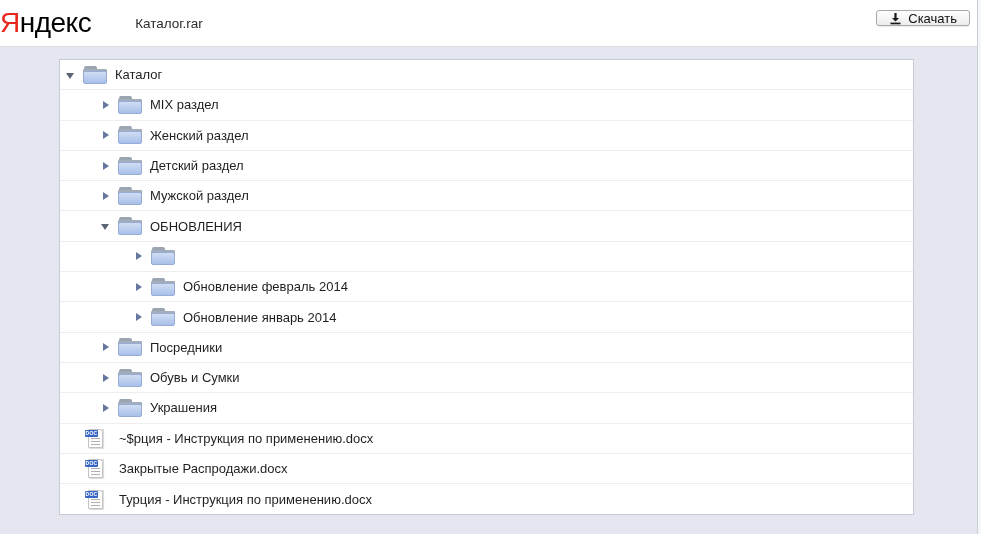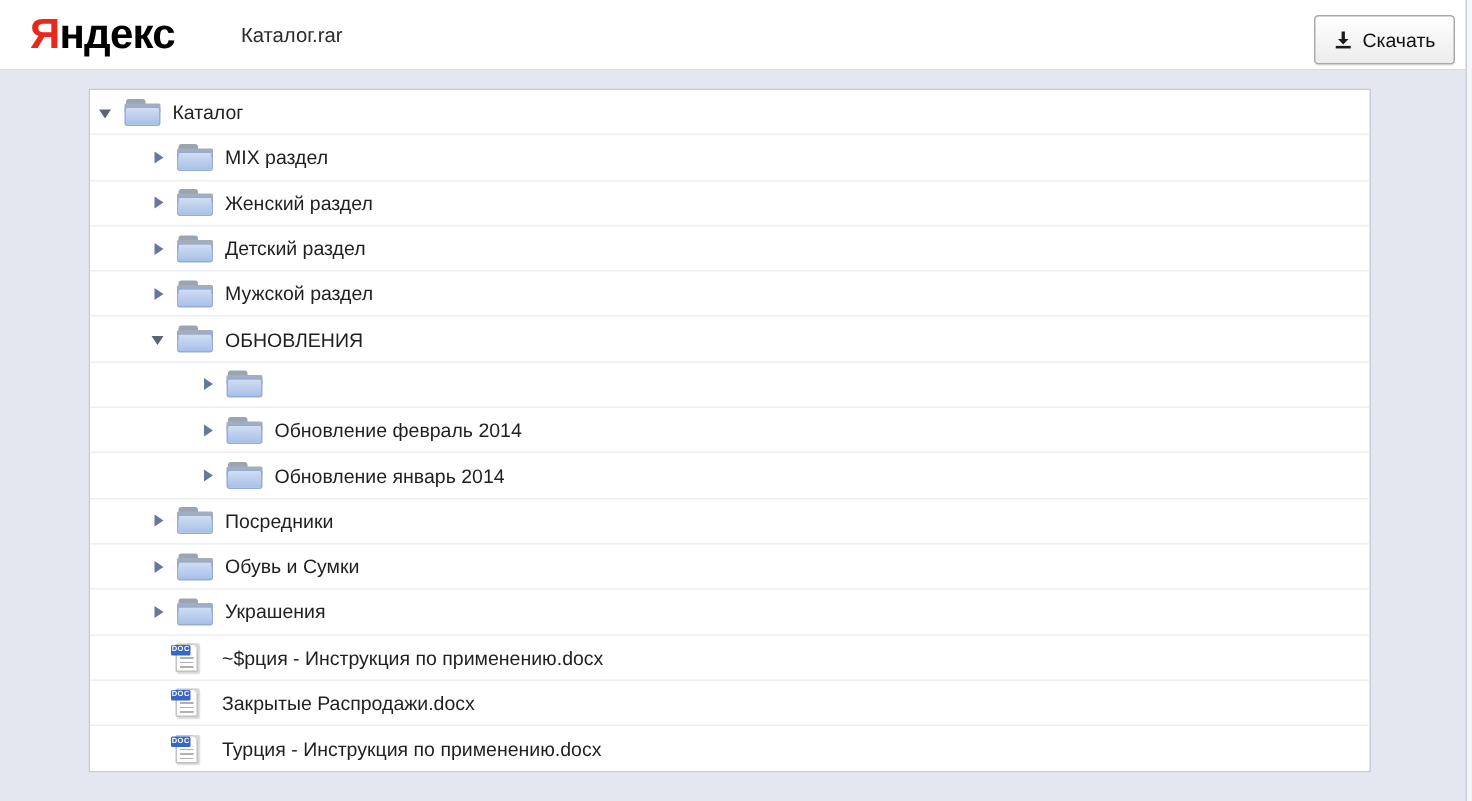--- a/index.html
+++ b/index.html
@@ -13,39 +13,39 @@
   
   .header {
     position: relative;
     height: 47px;
     background: #ffffff;
     border-bottom: 1px solid #dbdbdb;
     display: flex;
     align-items: center;
   }
   .logo {
-    margin-left: 20px;
+    margin-left: 0;
     font-size: 28px;
-    font-weight: 700;
+    font-weight: 400;
     letter-spacing: -0.5px;
     color: #000;
     line-height: 1;
     cursor: pointer;
   }
   .logo .logo-first { color: #e8271d; }
   .file-title {
     margin-left: 44px;
     font-size: 13.5px;
     color: #2b2b2b;
   }
   .download-btn {
     position: absolute;
     right: 11px;
     top: 10px;
-    height: 33px;
+    height: 16px;
     display: flex;
     align-items: center;
     gap: 6px;
     padding: 0 12px;
     border: 1px solid #a9a9a9;
     border-radius: 3px;
     background: linear-gradient(#ffffff, #ececec);
     font-size: 13px;
     color: #111;
     cursor: pointer;
@@ -78,21 +78,21 @@
     border-bottom: 1px solid #eeeef2;
     font-size: 13px;
     color: #1f1f1f;
     cursor: pointer;
     white-space: nowrap;
   }
   .row:last-child { border-bottom: none; }
   .level-0 { padding-left: 6px; }
   .level-1 { padding-left: 41px; }
   .level-2 { padding-left: 74px; }
-  .file.level-1 { padding-left: 54px; }
+  .file.level-1 { padding-left: 25px; }
 
   
   .tri {
     width: 10px; height: 10px;
     margin-right: 7px;
     position: relative;
     flex: 0 0 auto;
   }
   .tri::before {
     content: "";

